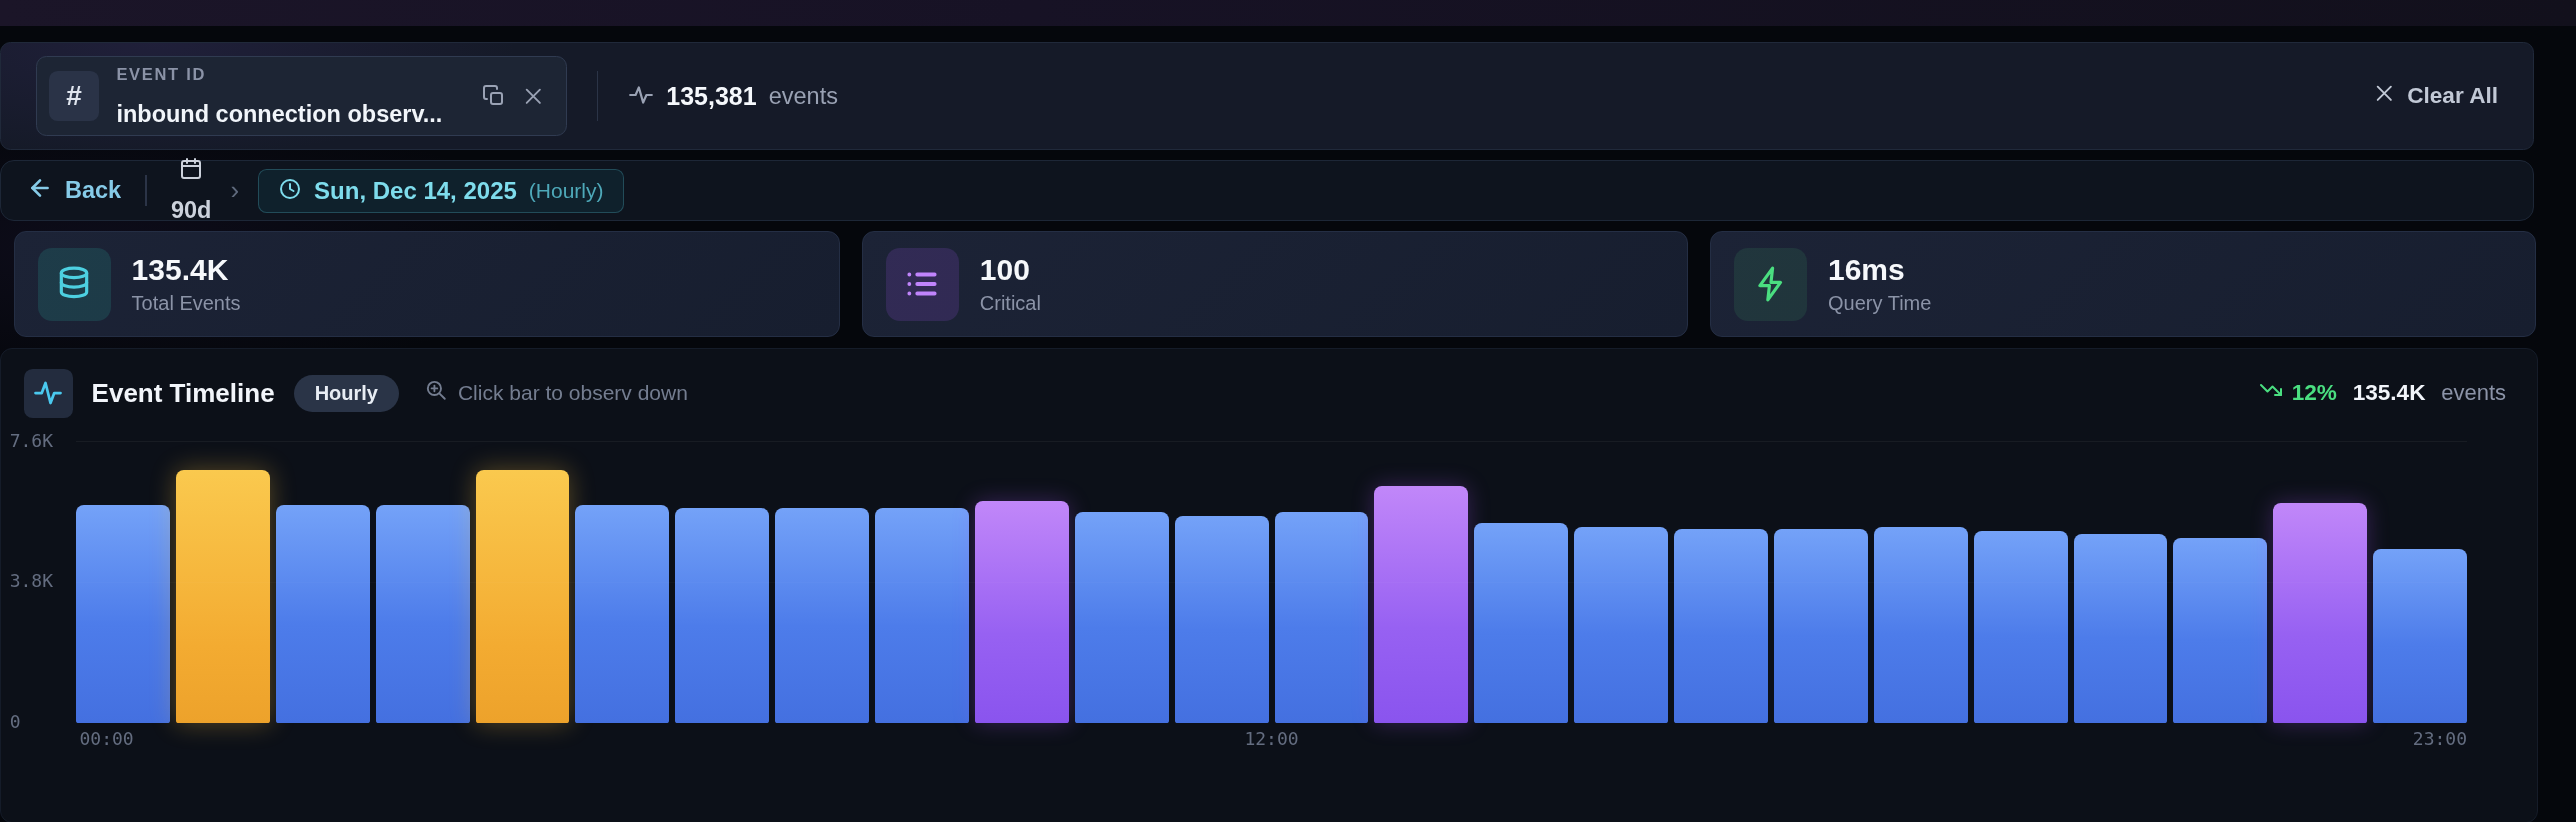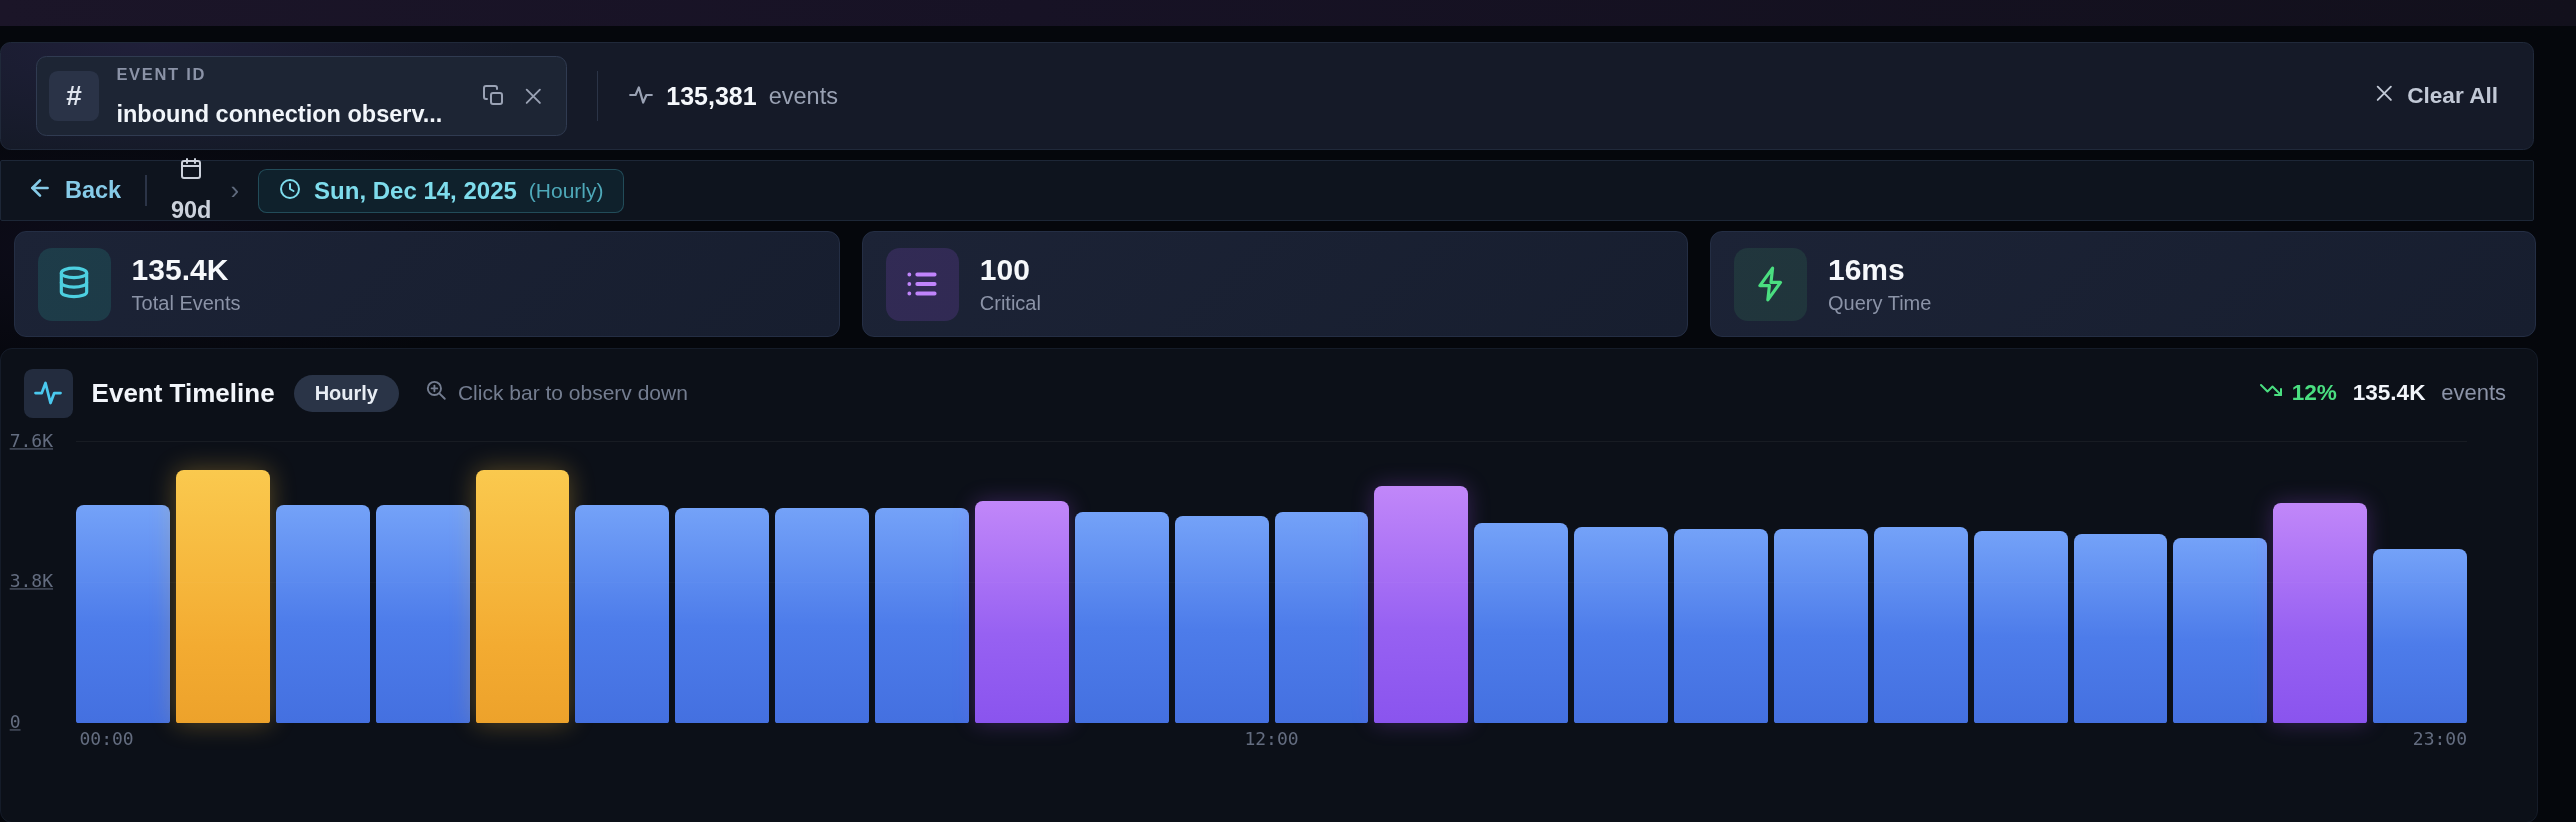--- a/index.html
+++ b/index.html
@@ -44,21 +44,21 @@
   .events-count { display: flex; align-items: center; gap: 12px; }
   .events-count .num { font-size: 25px; font-weight: bold; color: #f5f8fc; }
   .events-count .unit { font-size: 23.5px; color: #99a1b3; }
   .clear-all {
     margin-left: auto; display: flex; align-items: center; gap: 12px;
     color: #c2c9d6; font-size: 22.6px; font-weight: 600; cursor: pointer;
   }
   
   .crumb-bar {
     position: absolute; top: 160px; left: 0; width: 2534px; height: 61px;
-    background: #0e141e; border: 0.9px solid #1d2737; border-radius: 2px;
+    background: #0e141e; border: 0.9px solid #1d2737; border-radius: 14px;
     display: flex; align-items: center; padding: 0 26px;
   }
   .back-btn { display: flex; align-items: center; gap: 12px; color: #86cbe8; font-size: 23.5px; font-weight: bold; cursor: pointer; }
   .crumb-sep { width: 1.7px; height: 31px; background: #2b3447; margin: 0 24px; }
   .range-90d { display: flex; align-items: center; gap: 10.4px; color: #ccd2dc; font-size: 23.5px; font-weight: 600; cursor: pointer; flex-direction: column; }
   .chevron { color: #5c6optional; color: #5f6a7d; font-size: 26px; margin: 0 19px; }
   .date-pill {
     display: flex; align-items: center; gap: 12px;
     background: rgba(34,211,238,0.07); border: 0.9px solid rgba(103,232,249,0.22);
     border-radius: 8.7px; padding: 7px 19px;
@@ -111,21 +111,21 @@
   }
   .tl-hint { display: flex; align-items: center; gap: 10.4px; color: #747d90; font-size: 21px; margin-left: 7px; }
   .tl-right { margin-left: auto; display: flex; align-items: center; gap: 15.7px; }
   .trend { display: flex; align-items: center; gap: 8.7px; color: #4ade80; font-size: 22.6px; font-weight: bold; }
   .tl-total-num { font-size: 22.6px; font-weight: bold; color: #f2f5fa; }
   .tl-total-unit { font-size: 22px; color: #8b93a7; }
   
   .y-axis { position: absolute; left: 8.7px; top: 78px; width: 57px; height: 296px; }
   .y-tick {
     position: absolute; left: 0; transform: translateY(45%);
-    font-family: "DejaVu Sans Mono", monospace; font-size: 18px; color: #646d80; text-decoration: underline;
+    font-family: "DejaVu Sans Mono", monospace; font-size: 18px; color: #646d80;
   }
   .chart-plot {
     position: absolute; left: 75px; right: 70px; top: 78px; height: 296px;
     display: flex; align-items: flex-end; gap: 6px;
   }
   .gridline { position: absolute; left: 0; right: 0; height: 0.9px; }
   .bar { flex: 1; border-radius: 7.8px 7.8px 2.6px 2.6px; cursor: pointer; }
   .bar.normal   { background: linear-gradient(180deg, #74a2f8 0%, #4d7cea 55%, #4470e0 100%); }
   .bar.elevated { background: linear-gradient(180deg, #c187f9 0%, #9761f2 60%, #8a54ee 100%); box-shadow: 0 0 22.6px rgba(168,85,247,0.28); }
   .bar.high     { background: linear-gradient(180deg, #fac94e 0%, #f3ab31 70%, #eda22b 100%); box-shadow: 0 0 26px rgba(250,190,60,0.33); }

